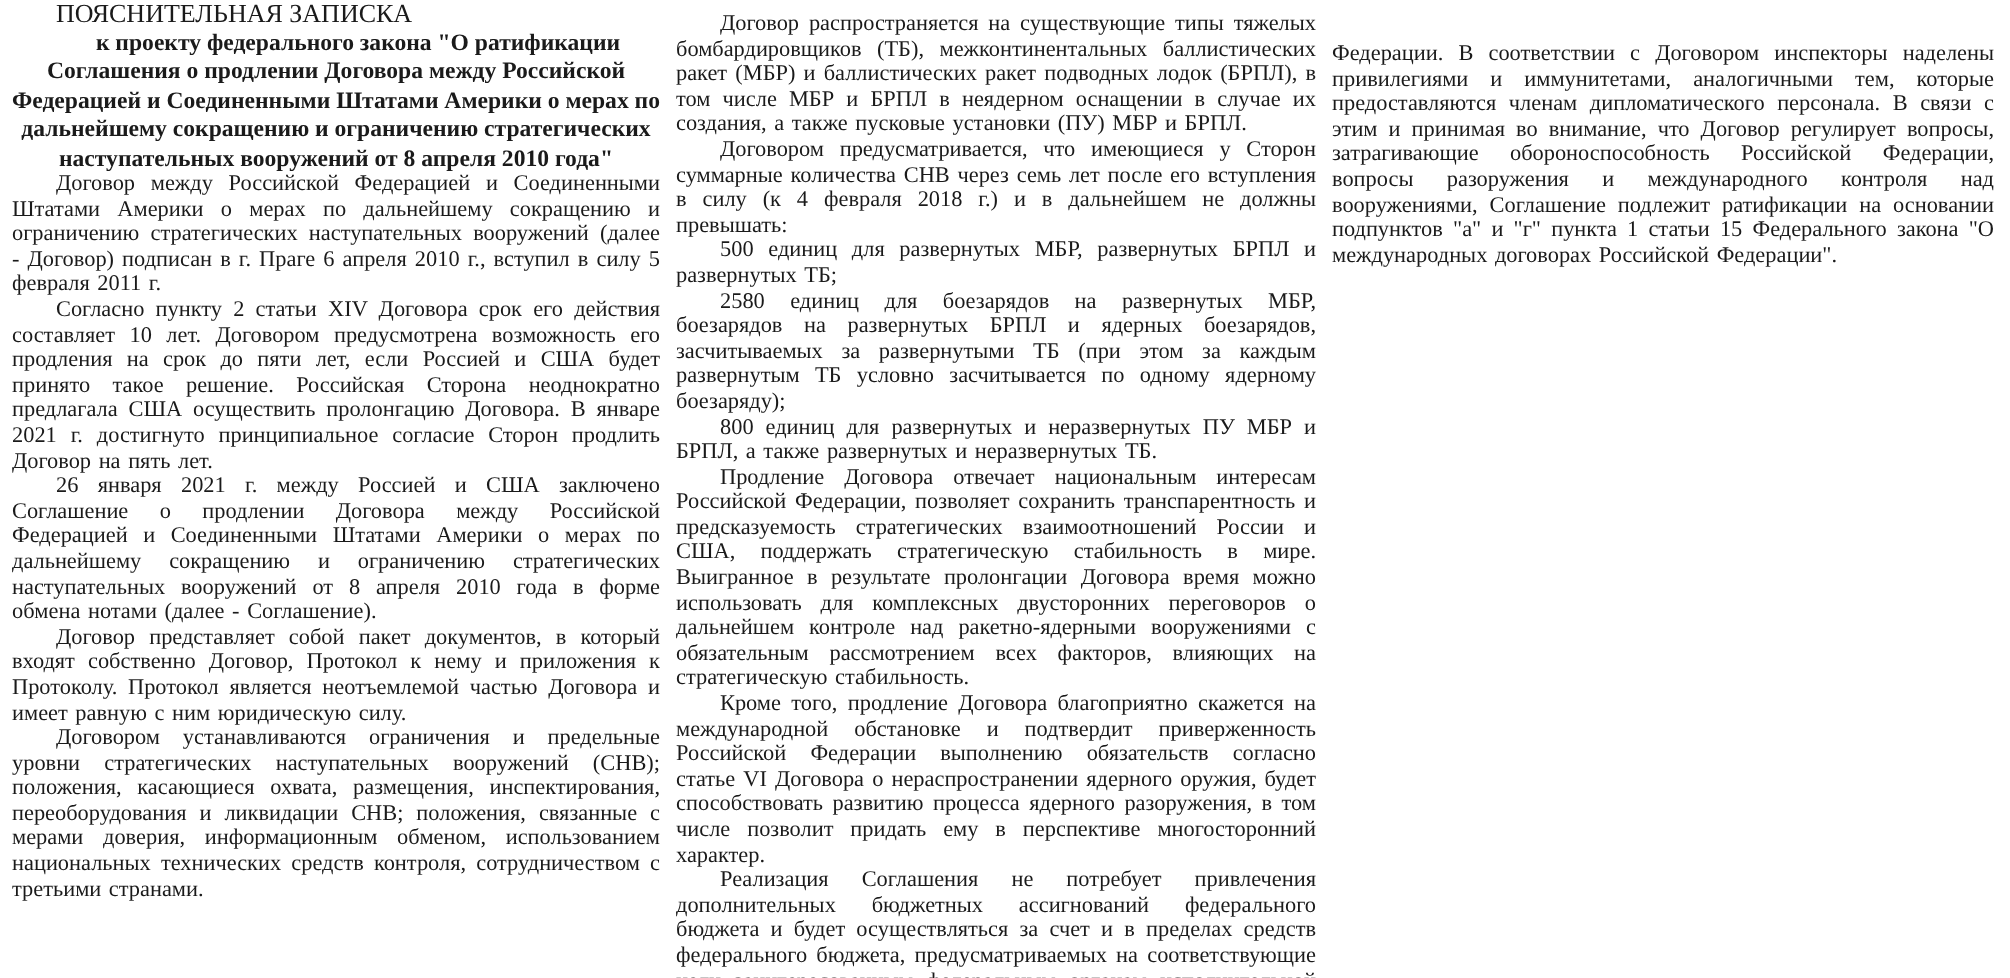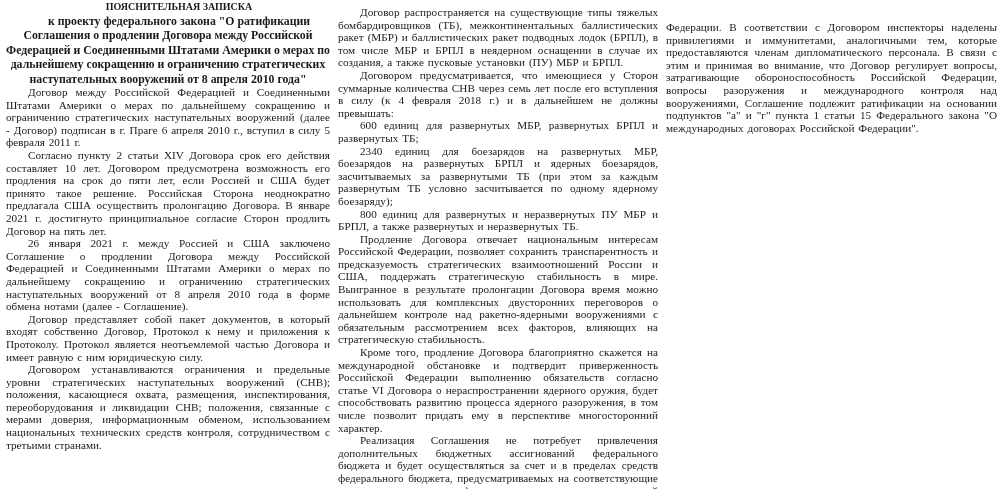--- a/index.html
+++ b/index.html
@@ -22,25 +22,25 @@
     font-size: 11.2px;
     line-height: 12.6px;
     text-align: justify;
     word-spacing: 1px;
   }
   #col1 { left: 6px;   width: 324px; }
   #col2 { left: 338px; width: 320px; padding-top: 6px; }
   #col3 { left: 666px; width: 331px; padding-top: 21px; }
 
   .doc-heading {
-    font-weight: bold;
-    text-align: center;
+    font-weight: normal;
+    text-align: left;
     text-indent: 0;
     margin: 11px 6px 0 6px;
-    font-size: 10px;
+    font-size: 13px;
     line-height: 14px;
     word-spacing: 0;
   }
   .doc-subheading {
     font-weight: bold;
     text-align: center;
     text-indent: 0;
     margin: 9px 2px 7px 2px;
     font-size: 11.8px;
     line-height: 14.4px;
@@ -65,22 +65,22 @@
     <p>Договор между Российской Федерацией и Соединенными Штатами Америки о мерах по дальнейшему сокращению и ограничению стратегических наступательных вооружений (далее - Договор) подписан в г. Праге 6 апреля 2010 г., вступил в силу 5 февраля 2011 г.</p>
     <p>Согласно пункту 2 статьи XIV Договора срок его действия составляет 10 лет. Договором предусмотрена возможность его продления на срок до пяти лет, если Россией и США будет принято такое решение. Российская Сторона неоднократно предлагала США осуществить пролонгацию Договора. В январе 2021 г. достигнуто принципиальное согласие Сторон продлить Договор на пять лет.</p>
     <p>26 января 2021 г. между Россией и США заключено Соглашение о продлении Договора между Российской Федерацией и Соединенными Штатами Америки о мерах по дальнейшему сокращению и ограничению стратегических наступательных вооружений от 8 апреля 2010 года в форме обмена нотами (далее - Соглашение).</p>
     <p>Договор представляет собой пакет документов, в который входят собственно Договор, Протокол к нему и приложения к Протоколу. Протокол является неотъемлемой частью Договора и имеет равную с ним юридическую силу.</p>
     <p>Договором устанавливаются ограничения и предельные уровни стратегических наступательных вооружений (СНВ); положения, касающиеся охвата, размещения, инспектирования, переоборудования и ликвидации СНВ; положения, связанные с мерами доверия, информационным обменом, использованием национальных технических средств контроля, сотрудничеством с третьими странами.</p>
   </div>
 
   <div class="doc-col" id="col2">
     <p>Договор распространяется на существующие типы тяжелых бомбардировщиков (ТБ), межконтинентальных баллистических ракет (МБР) и баллистических ракет подводных лодок (БРПЛ), в том числе МБР и БРПЛ в неядерном оснащении в случае их создания, а также пусковые установки (ПУ) МБР и БРПЛ.</p>
     <p>Договором предусматривается, что имеющиеся у Сторон суммарные количества СНВ через семь лет после его вступления в силу (к 4 февраля 2018 г.) и в дальнейшем не должны превышать:</p>
-    <p>600 единиц для развернутых МБР, развернутых БРПЛ и развернутых ТБ;</p>
-    <p>2340 единиц для боезарядов на развернутых МБР, боезарядов на развернутых БРПЛ и ядерных боезарядов, засчитываемых за развернутыми ТБ (при этом за каждым развернутым ТБ условно засчитывается по одному ядерному боезаряду);</p>
+    <p>500 единиц для развернутых МБР, развернутых БРПЛ и развернутых ТБ;</p>
+    <p>2580 единиц для боезарядов на развернутых МБР, боезарядов на развернутых БРПЛ и ядерных боезарядов, засчитываемых за развернутыми ТБ (при этом за каждым развернутым ТБ условно засчитывается по одному ядерному боезаряду);</p>
     <p>800 единиц для развернутых и неразвернутых ПУ МБР и БРПЛ, а также развернутых и неразвернутых ТБ.</p>
     <p>Продление Договора отвечает национальным интересам Российской Федерации, позволяет сохранить транспарентность и предсказуемость стратегических взаимоотношений России и США, поддержать стратегическую стабильность в мире. Выигранное в результате пролонгации Договора время можно использовать для комплексных двусторонних переговоров о дальнейшем контроле над ракетно-ядерными вооружениями с обязательным рассмотрением всех факторов, влияющих на стратегическую стабильность.</p>
     <p>Кроме того, продление Договора благоприятно скажется на международной обстановке и подтвердит приверженность Российской Федерации выполнению обязательств согласно статье VI Договора о нераспространении ядерного оружия, будет способствовать развитию процесса ядерного разоружения, в том числе позволит придать ему в перспективе многосторонний характер.</p>
     <p>Реализация Соглашения не потребует привлечения дополнительных бюджетных ассигнований федерального бюджета и будет осуществляться за счет и в пределах средств федерального бюджета, предусматриваемых на соответствующие цели заинтересованным федеральным органам исполнительной власти, госкорпорациям "Роскосмос" и "Росатом".</p>
 
   </div>
 
   <div class="doc-col" id="col3">
     <p class="cont">Федерации. В соответствии с Договором инспекторы наделены привилегиями и иммунитетами, аналогичными тем, которые предоставляются членам дипломатического персонала. В связи с этим и принимая во внимание, что Договор регулирует вопросы, затрагивающие обороноспособность Российской Федерации, вопросы разоружения и международного контроля над вооружениями, Соглашение подлежит ратификации на основании подпунктов "а" и "г" пункта 1 статьи 15 Федерального закона "О международных договорах Российской Федерации".</p>
   </div>

